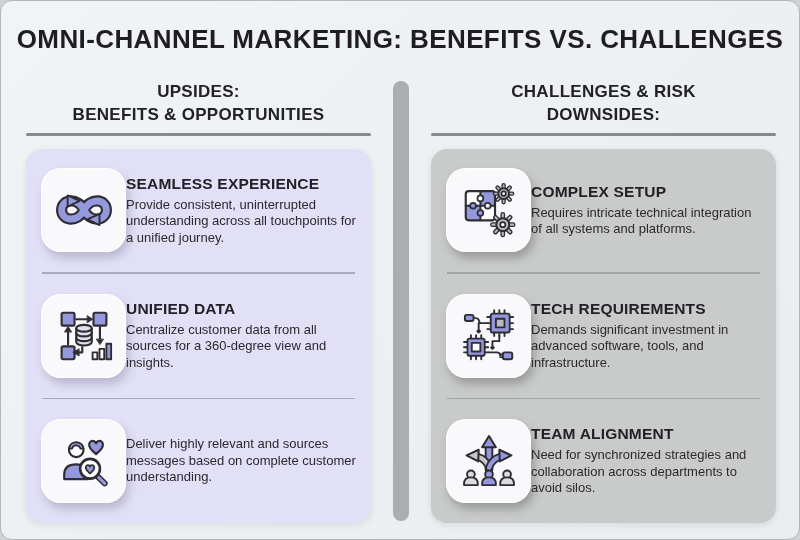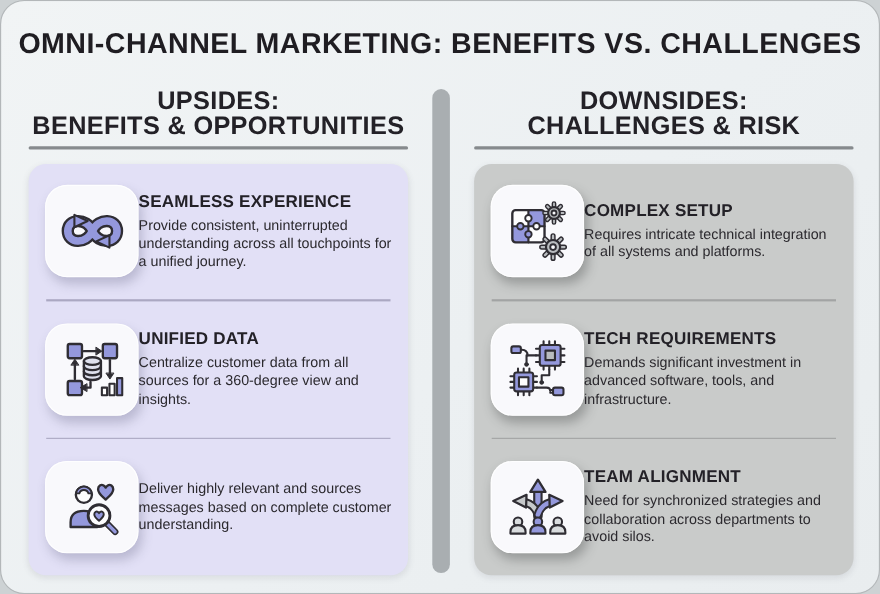--- a/index.html
+++ b/index.html
@@ -6,37 +6,37 @@
   body {
     width:800px; height:540px;
     background:#cdd2d4;
     font-family:"Liberation Sans", sans-serif;
     position:relative;
   }
   .frame {
     position:absolute; left:0; top:0;
     width:798px; height:538px;
     border:1px solid #b3b7b9;
-    border-radius:22px;
+    border-radius:12px;
     background:linear-gradient(135deg,#f1f4f5 0%, #ecf0f2 55%, #e9edef 100%);
     overflow:hidden;
   }
   .title {
     margin:0; position:absolute; top:23px; left:0; width:100%;
     text-align:center;
     font-size:26px; font-weight:bold; letter-spacing:0.4px;
     color:#1f1d22;
   }
   .columns {
     position:absolute; top:79px; left:25px; width:750px; height:443px;
     display:flex; justify-content:space-between;
   }
   .col { width:345px; display:flex; flex-direction:column; }
   .col-header {
-    text-align:center; font-weight:bold; font-size:23px; line-height:23px;
+    text-align:center; font-weight:bold; font-size:17px; line-height:23px;
     color:#232127; letter-spacing:0.3px;
   }
   .rule { height:2.5px; background:#868a8d; border-radius:2px; margin-top:7px; }
   .card {
     margin-top:13px; flex:1;
     border-radius:16px;
     display:flex; flex-direction:column;
     box-shadow:0 2px 6px rgba(70,75,90,0.12);
   }
   .card-left  { background:#e2e0f6; }
@@ -159,22 +159,22 @@
           <div class="txt">
             <p>Deliver highly relevant and sources messages based on complete customer understanding.</p>
           </div>
         </div>
 
       </div>
     </section>
 
     <section class="col">
       <div class="col-header">
+        <div>CHALLENGES &amp; RISK</div>
         <div>DOWNSIDES:</div>
-        <div>CHALLENGES &amp; RISK</div>
       </div>
       <div class="rule"></div>
 
       <div class="card card-right">
 
         <div class="item">
           <div class="tile">
             <svg width="62" height="62" viewBox="0 0 72 72" fill="none" stroke-linecap="round" stroke-linejoin="round">
               <rect x="9" y="14" width="34" height="34" rx="3.5" fill="#fdfdfe"></rect>
               <path d="M26 14 H39.5 A3.5 3.5 0 0 1 43 17.5 V31 H26 Z" fill="#9498dc"></path>

